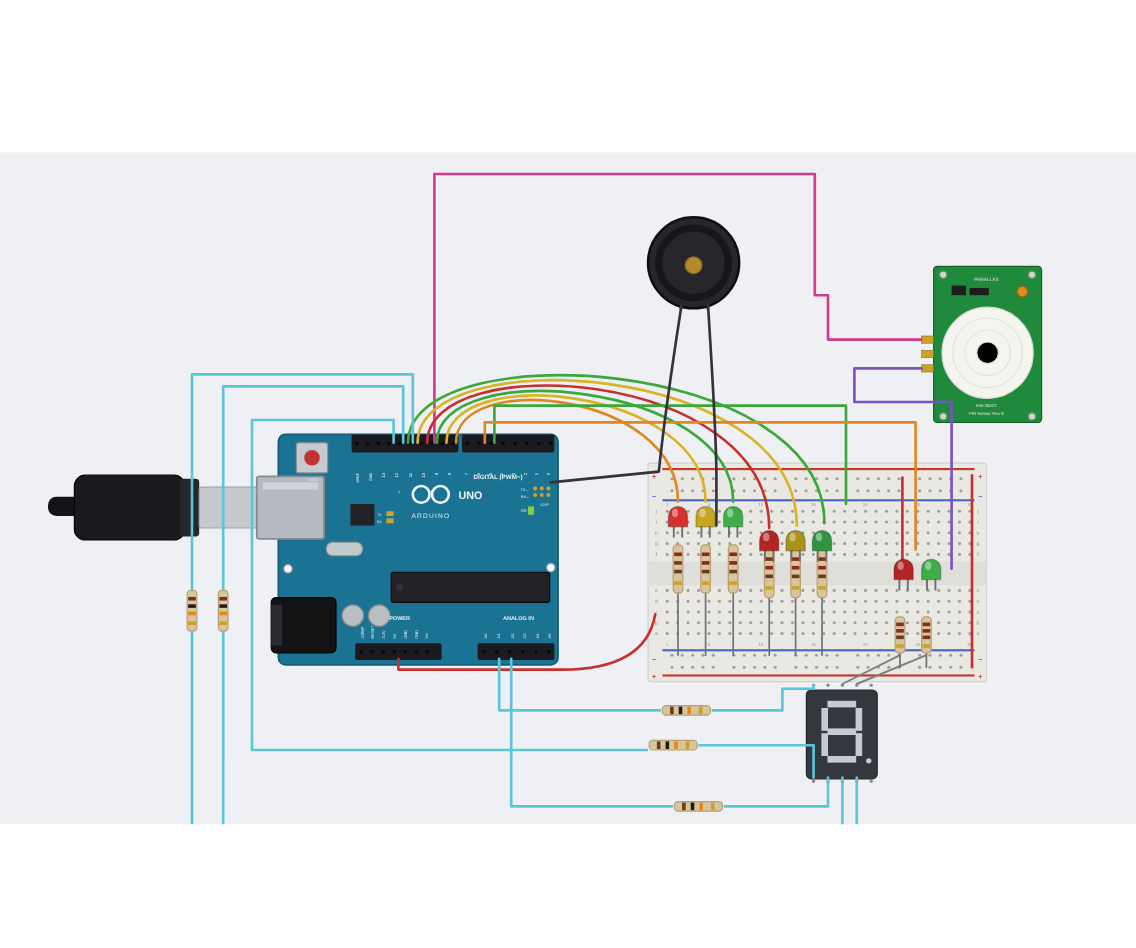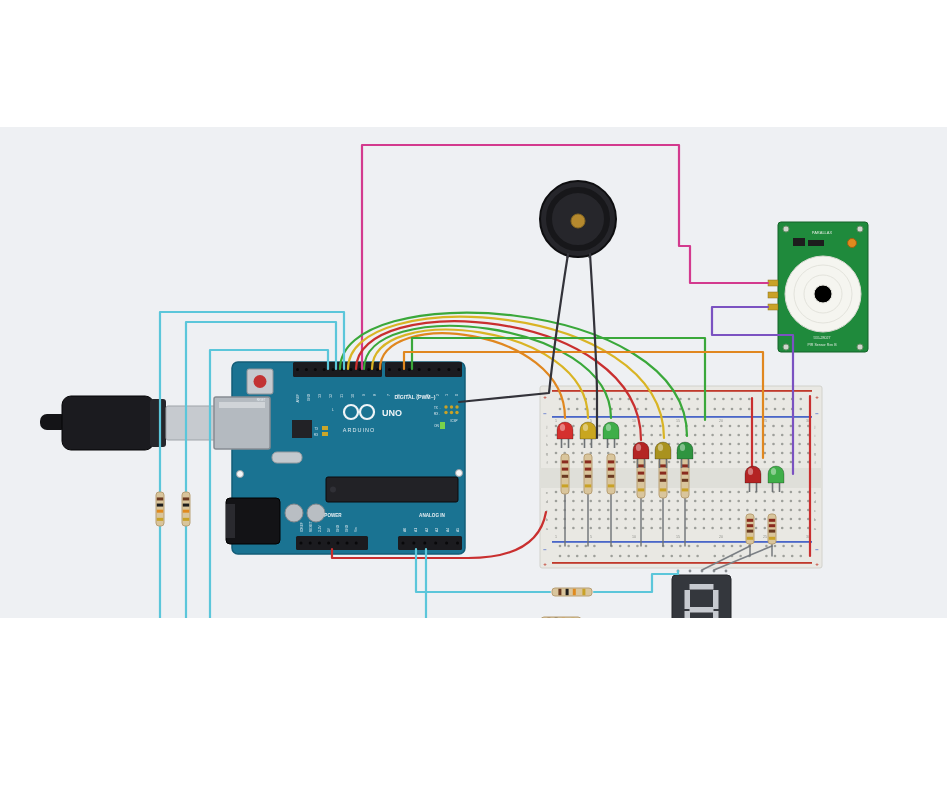--- a/index.html
+++ b/index.html
@@ -1,16 +1,16 @@
 <!DOCTYPE html>
 <html><head>
 <meta charset="utf-8">
 <style>
   html,body{margin:0;padding:0;background:#ffffff;}
-  .stage{position:relative;width:947px;height:618px;overflow:hidden;background:#fff;}
+  .stage{position:relative;width:947px;height:687px;overflow:hidden;background:#fff;}
   svg{display:block;}
   text{font-family:"Liberation Sans","DejaVu Sans",sans-serif;}
 </style>
 </head>
 <body>
 
 <div class="stage">
 <svg id="scene" width="947" height="790" viewBox="0 0 947 790" xmlns="http://www.w3.org/2000/svg">
 
   <rect x="0" y="0" width="947" height="790" fill="#ffffff"></rect>

